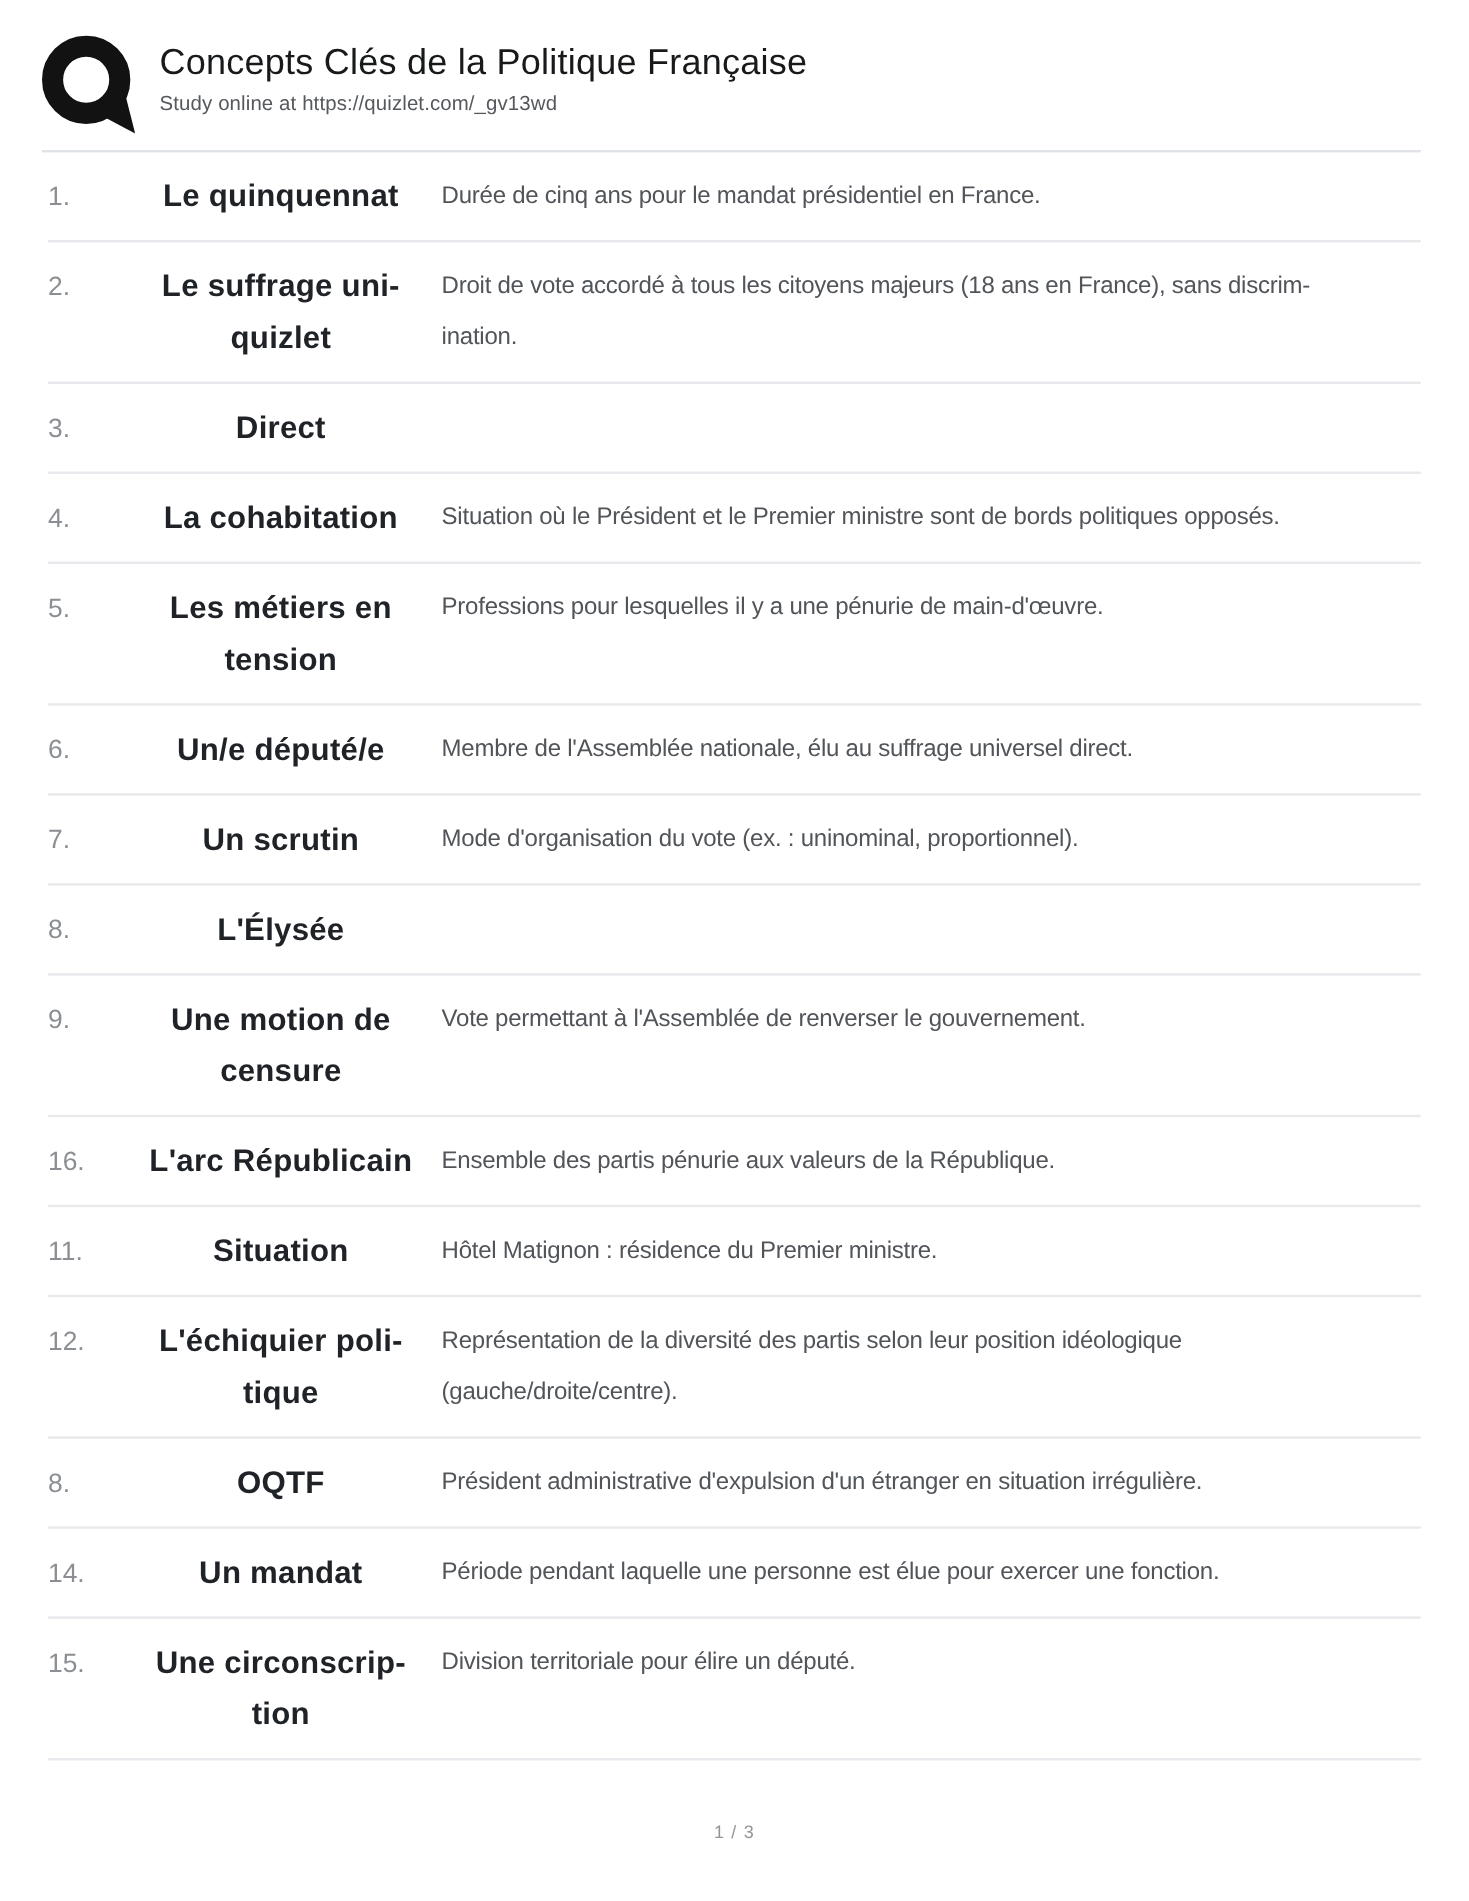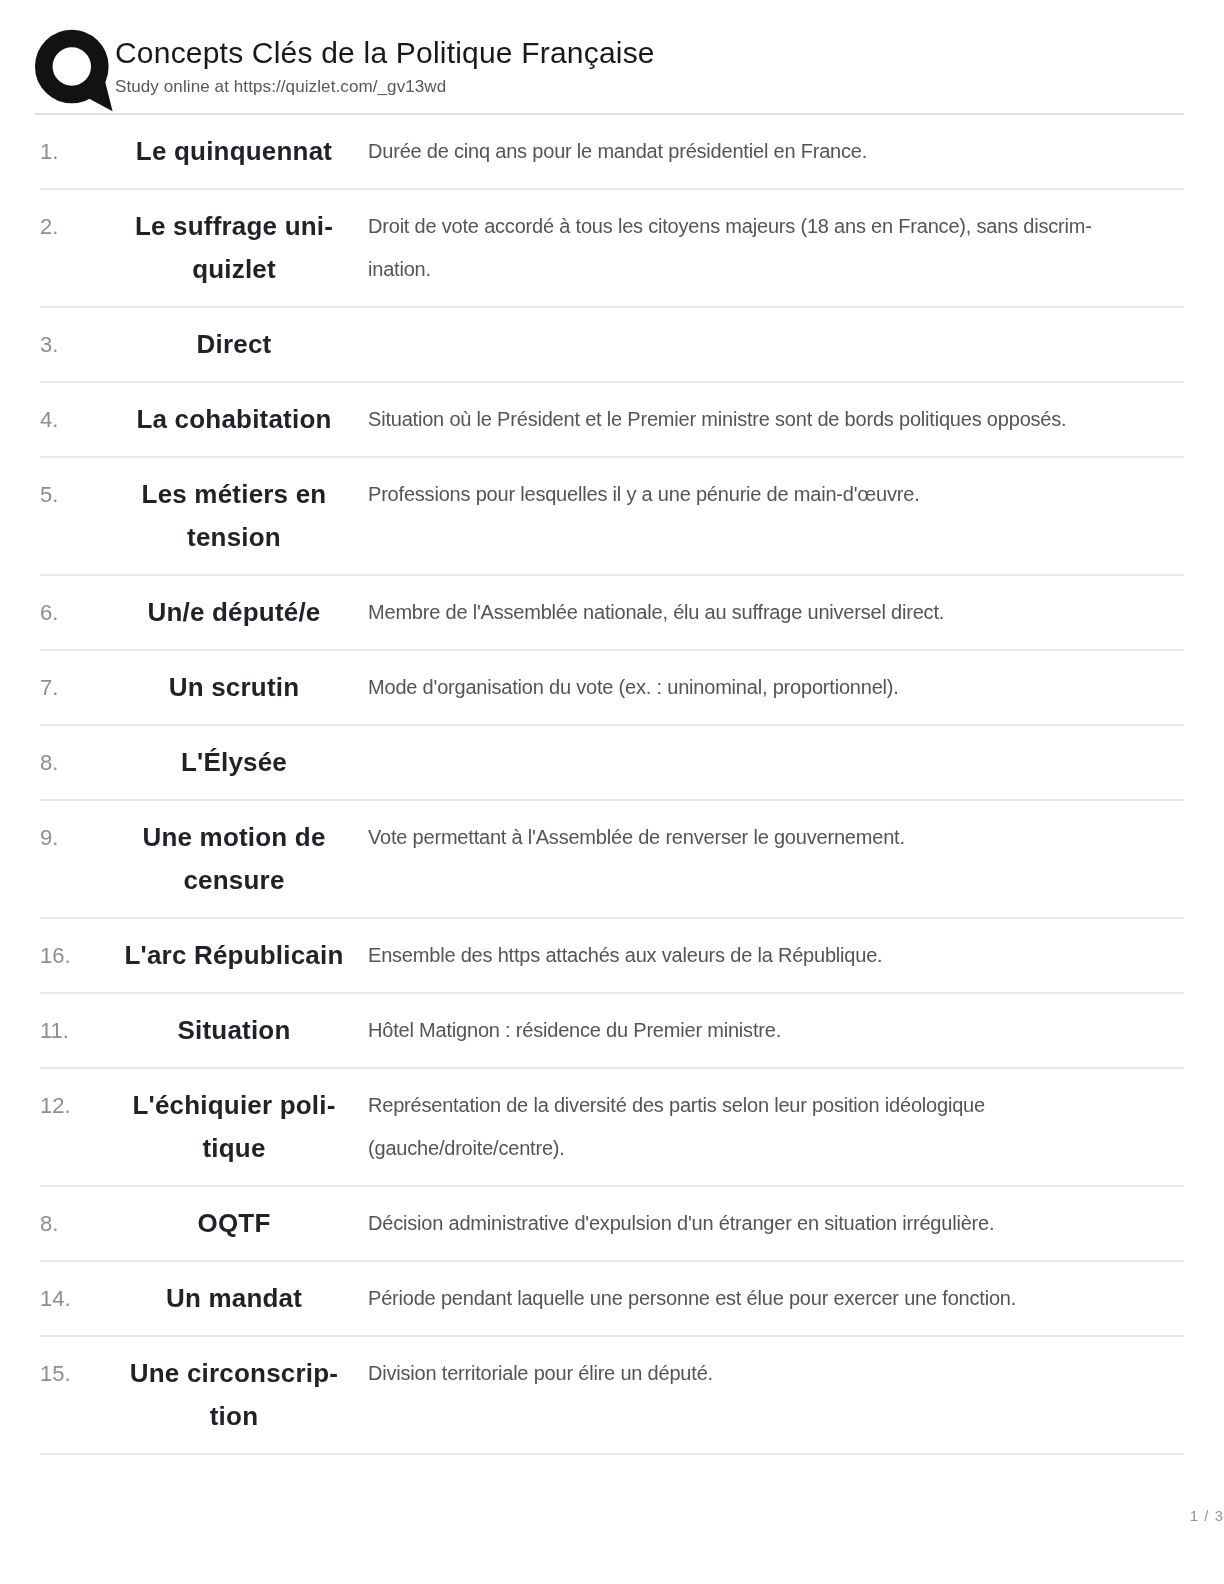--- a/index.html
+++ b/index.html
@@ -19,23 +19,24 @@
     width:1224px;
     height:1584px;
     background:#ffffff;
     font-family:"Liberation Sans", sans-serif;
     overflow:hidden;
     position:relative;
   }
   .header{
     display:flex;
     align-items:flex-start;
+    gap:18px;
     margin:0 40px 0 35px;
     padding-top:28px;
-    padding-bottom:0;
+    padding-bottom:12px;
     border-bottom:2px solid var(--header_rule);
   }
   .logo{
     width:80px;
     height:85px;
     color:var(--logo);
     flex:0 0 auto;
   }
   .logo svg{display:block;width:80px;height:85px;}
   .header-text{padding-top:8px;}
@@ -85,21 +86,21 @@
     flex:1 1 auto;
     font-size:20px;
     font-weight:300;
     color:var(--definition);
     line-height:43px;
     white-space:pre;
     letter-spacing:-0.2px;
   }
   .footer{
     margin-top:52px;
-    text-align:right;
+    text-align:center;
   }
   .page-number{
     display:inline-block;
     font-size:15px;
     font-weight:300;
     color:var(--footer);
     letter-spacing:1px;
   }
 </style>
 </head>
@@ -173,41 +174,41 @@
     <div class="row">
       <div class="num">9.</div>
       <div class="term">Une motion de
 censure</div>
       <div class="def">Vote permettant à l'Assemblée de renverser le gouvernement.</div>
     </div>
 
     <div class="row">
       <div class="num">16.</div>
       <div class="term">L'arc Républicain</div>
-      <div class="def">Ensemble des https attachés aux valeurs de la République.</div>
+      <div class="def">Ensemble des partis pénurie aux valeurs de la République.</div>
     </div>
 
     <div class="row">
       <div class="num">11.</div>
       <div class="term">Situation</div>
       <div class="def">Hôtel Matignon : résidence du Premier ministre.</div>
     </div>
 
     <div class="row">
       <div class="num">12.</div>
       <div class="term">L'échiquier poli-
 tique</div>
       <div class="def">Représentation de la diversité des partis selon leur position idéologique
 (gauche/droite/centre).</div>
     </div>
 
     <div class="row">
       <div class="num">8.</div>
       <div class="term">OQTF</div>
-      <div class="def">Décision administrative d'expulsion d'un étranger en situation irrégulière.</div>
+      <div class="def">Président administrative d'expulsion d'un étranger en situation irrégulière.</div>
     </div>
 
     <div class="row">
       <div class="num">14.</div>
       <div class="term">Un mandat</div>
       <div class="def">Période pendant laquelle une personne est élue pour exercer une fonction.</div>
     </div>
 
     <div class="row">
       <div class="num">15.</div>

